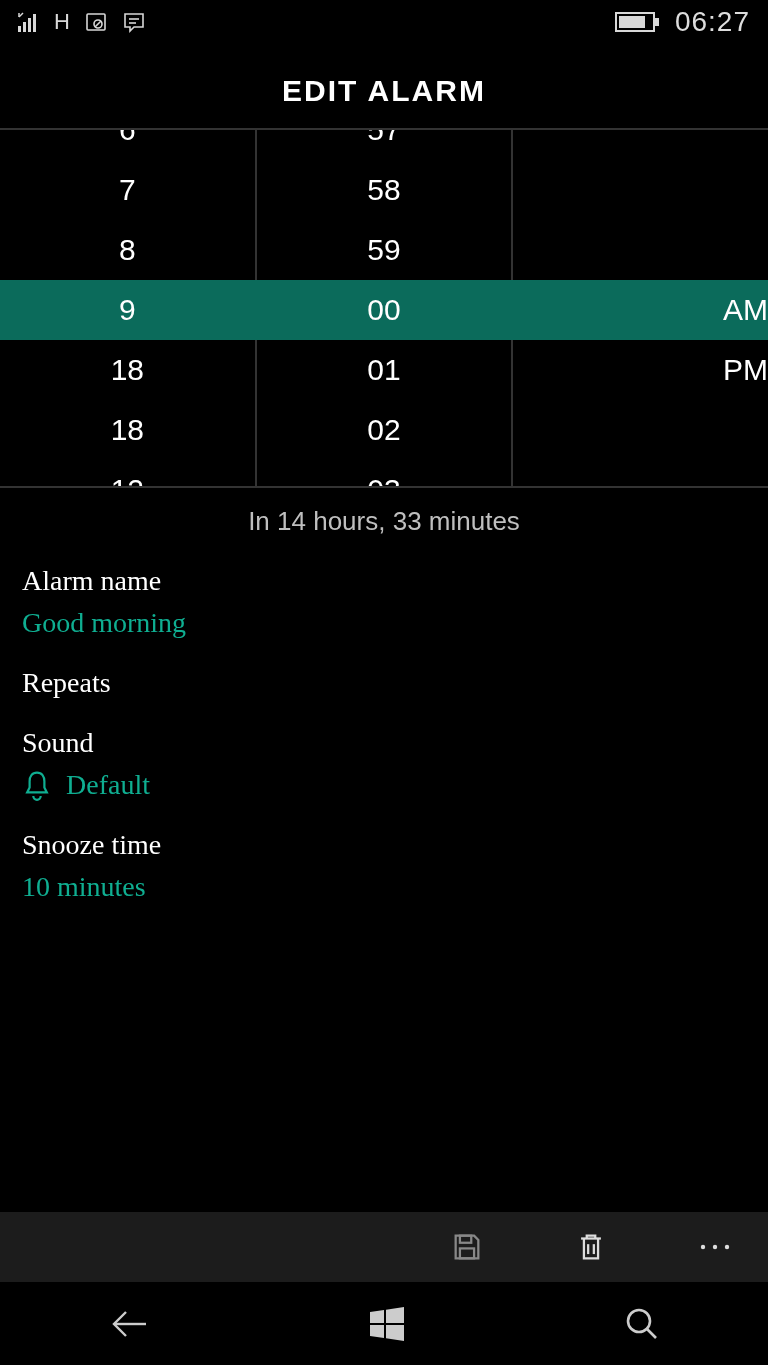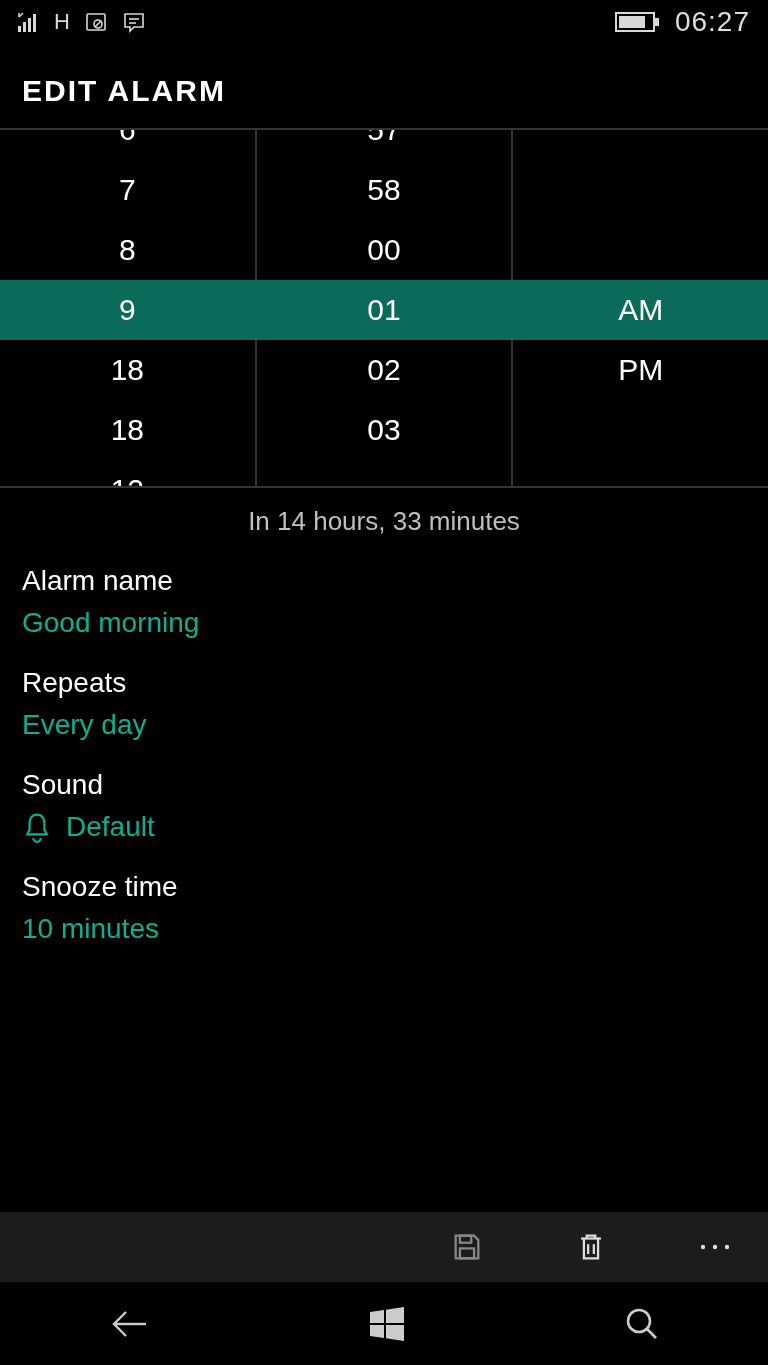--- a/index.html
+++ b/index.html
@@ -21,20 +21,21 @@
     gap: 14px;
   }
   .status-bar .spacer { flex: 1; }
   .status-bar .time { font-size: 28px; color:#ddd; letter-spacing:1px; }
   .status-icon { display:inline-flex; align-items:center; }
   .page-title {
     font-size: 30px;
     font-weight: 700;
     letter-spacing: 2px;
     padding: 30px 22px 20px 22px;
+    text-align: center;
   }
   .picker-wrap {
     border-top: 2px solid #333;
     border-bottom: 2px solid #333;
     height: 360px;
     position: relative;
     overflow: hidden;
   }
   .picker {
     display: flex;
@@ -73,20 +74,21 @@
   }
   .col .col-items { z-index: 1; }
   .countdown {
     text-align: center;
     color: #bfbfbf;
     font-size: 26px;
     padding: 18px 0 28px 0;
   }
   .fields {
     padding: 0 22px;
+    font-family: Liberation Serif, serif;
   }
   .field {
     margin-bottom: 28px;
   }
   .field-label {
     font-size: 28px;
     color: #fff;
     margin-bottom: 10px;
   }
   .field-value {
@@ -187,29 +189,30 @@
           <div class="picker-item">18</div>
           <div class="picker-item">18</div>
           <div class="picker-item">12</div>
         </div>
     </div>
     <div class="col-sep"></div>
     <div class="col">
       <div class="col-items" id="minutes-col" style="top:-30px;">
           <div class="picker-item">57</div>
           <div class="picker-item">58</div>
+          <div class="picker-item">59</div>
           <div class="picker-item">00</div>
           <div class="picker-item">01</div>
           <div class="picker-item">02</div>
           <div class="picker-item">03</div>
         </div>
     </div>
     <div class="col-sep"></div>
     <div class="col">
-      <div class="col-items" id="ampm-col" style="top:-30px;">
+      <div class="col-items" id="ampm-col" style="top:-30px;text-align:right;">
           <div class="picker-item"></div>
           <div class="picker-item"></div>
           <div class="picker-item"></div>
           <div class="picker-item">AM</div>
           <div class="picker-item">PM</div>
           <div class="picker-item"></div>
           <div class="picker-item"></div>
         </div>
     </div>
   </div>
@@ -217,21 +220,20 @@
 
 <div class="countdown">In 14 hours, 33 minutes</div>
 
 <div class="fields">
   <div class="field">
     <div class="field-label">Alarm name</div>
     <div class="field-value">Good morning</div>
   </div>
   <div class="field">
     <div class="field-label">Repeats</div>
-    <div class="field-value">Every day</div>
   </div>
   <div class="field">
     <div class="field-label">Sound</div>
     <div class="field-value sound-row">
       <span class="bell-svg">
         <svg width="30" height="32" viewBox="0 0 24 26" fill="none" stroke="currentColor" stroke-width="1.8">
             <path d="M12 3 C8 3 6 6 6 10 V15 L4 19 H20 L18 15 V10 C18 6 16 3 12 3 Z"></path>
             <path d="M9 22 a3 3 0 0 0 6 0"></path>
           </svg>
       </span>

